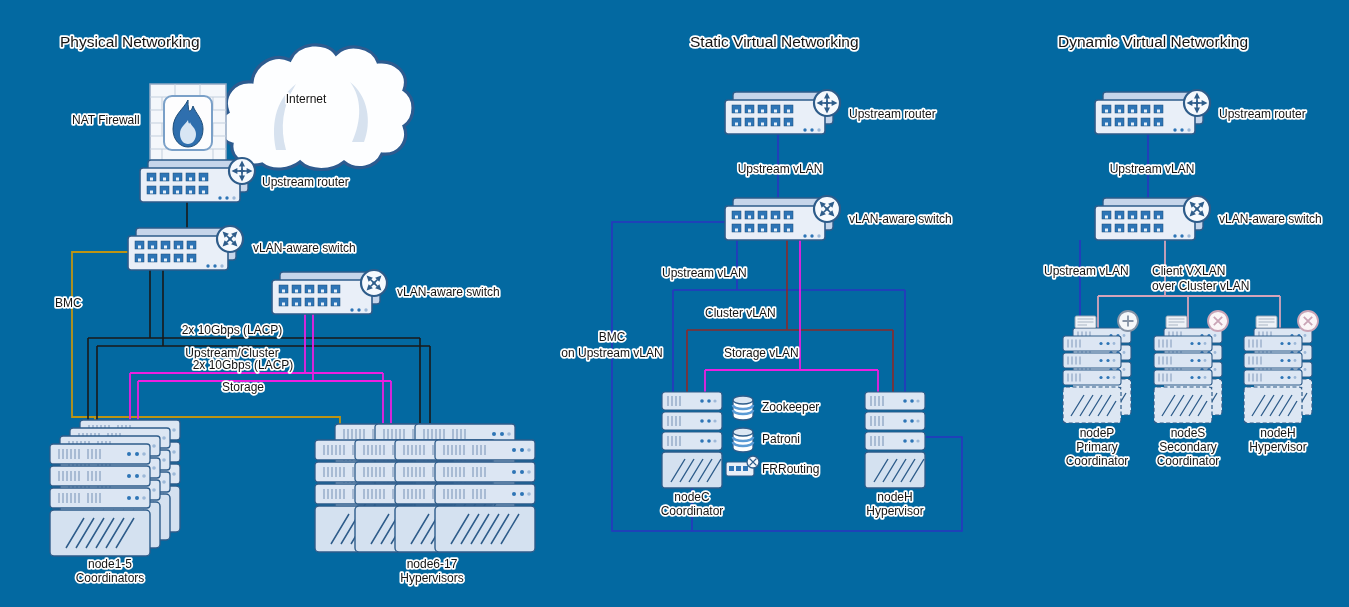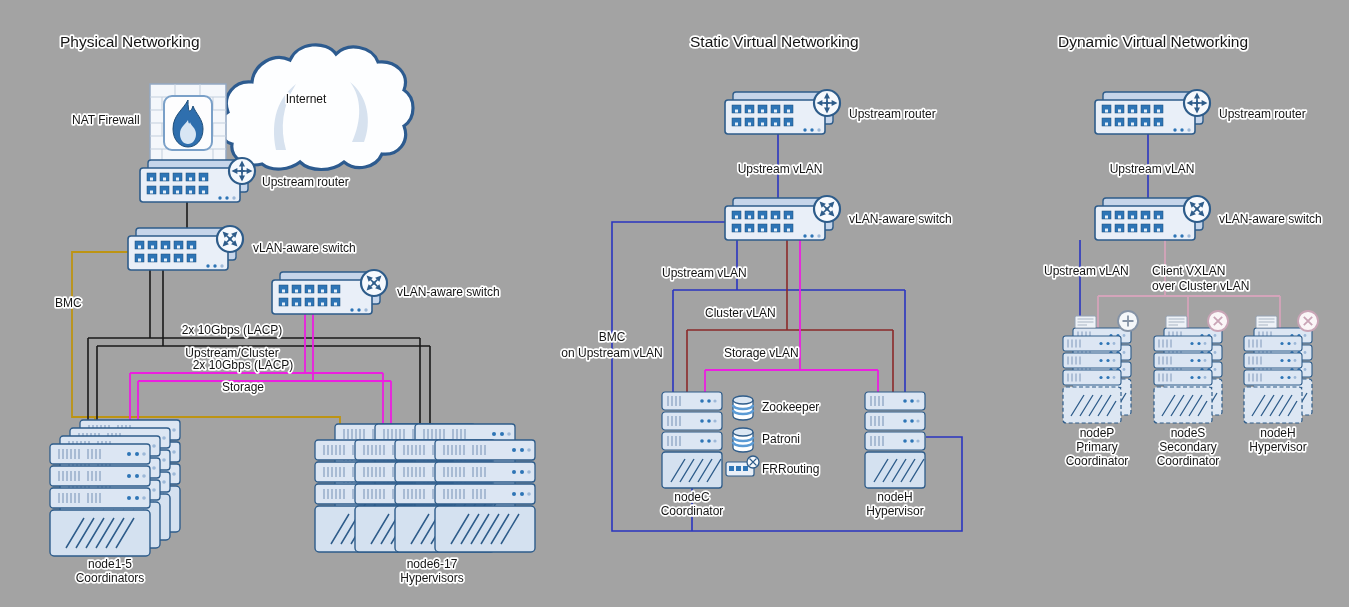--- a/index.html
+++ b/index.html
@@ -1,16 +1,16 @@
 <!DOCTYPE html>
 <html><head>
 <meta charset="utf-8">
 <style>
   html,body{margin:0;padding:0;background:#ffffff}
-  .canvas{position:relative;width:1349px;height:607px;background:#a3a3a3;overflow:hidden;
+  .canvas{position:relative;width:1349px;height:607px;background:#0369a1;overflow:hidden;
           font-family:"Liberation Sans",sans-serif}
   svg{display:block}
   text{font-family:"Liberation Sans",sans-serif;font-size:12px;fill:#141414;
        stroke:#ffffff;stroke-width:3.4px;paint-order:stroke;stroke-linejoin:round}
   text.title{font-size:15.5px}
   .mid{text-anchor:middle}
   .wire{fill:none;stroke-width:1.6}
   .w-black{stroke:#1a1a1a}
   .w-blue{stroke:#2a35c0}
   .w-red{stroke:#8b2a2a}

